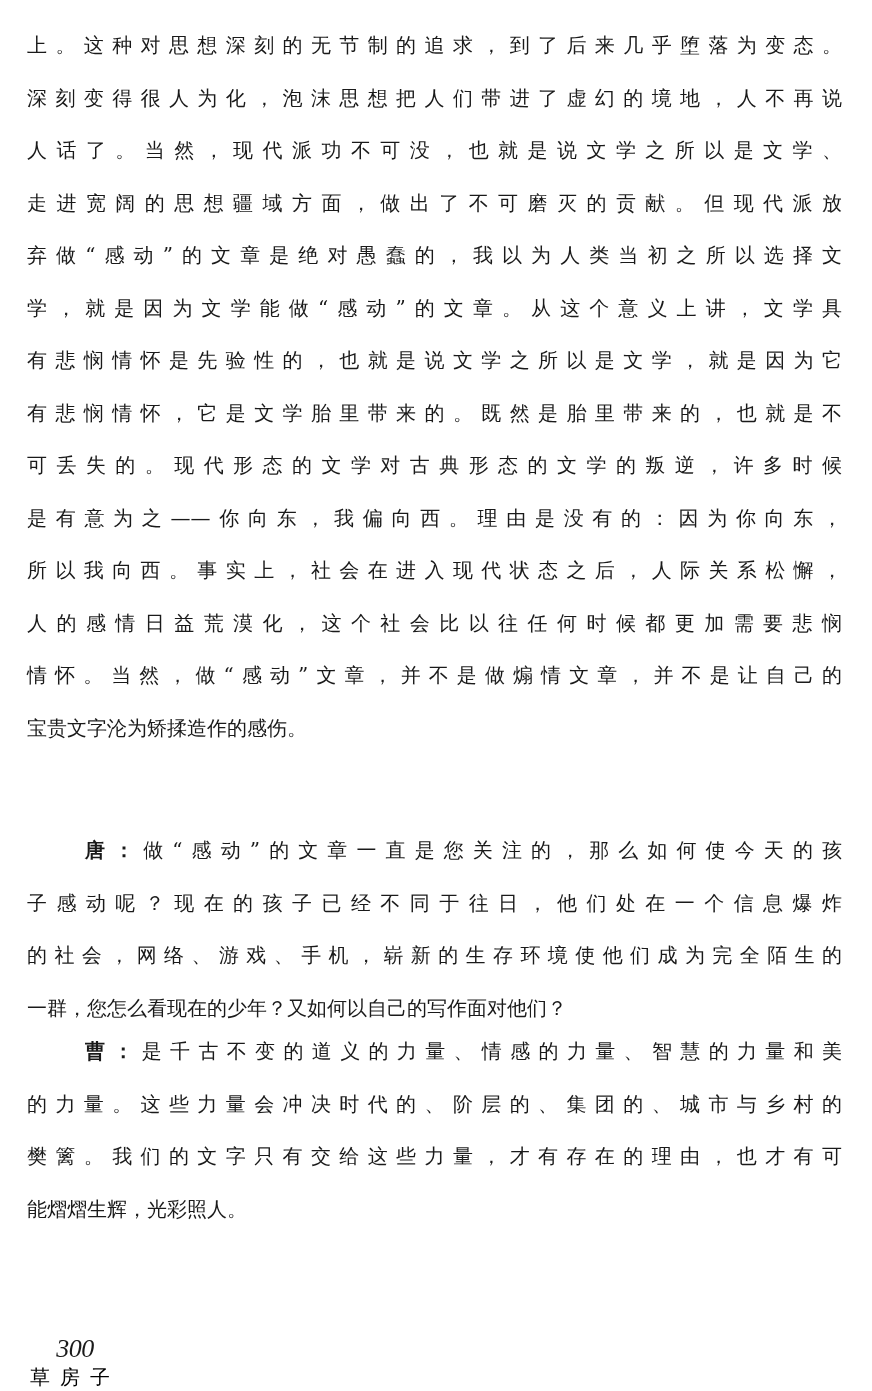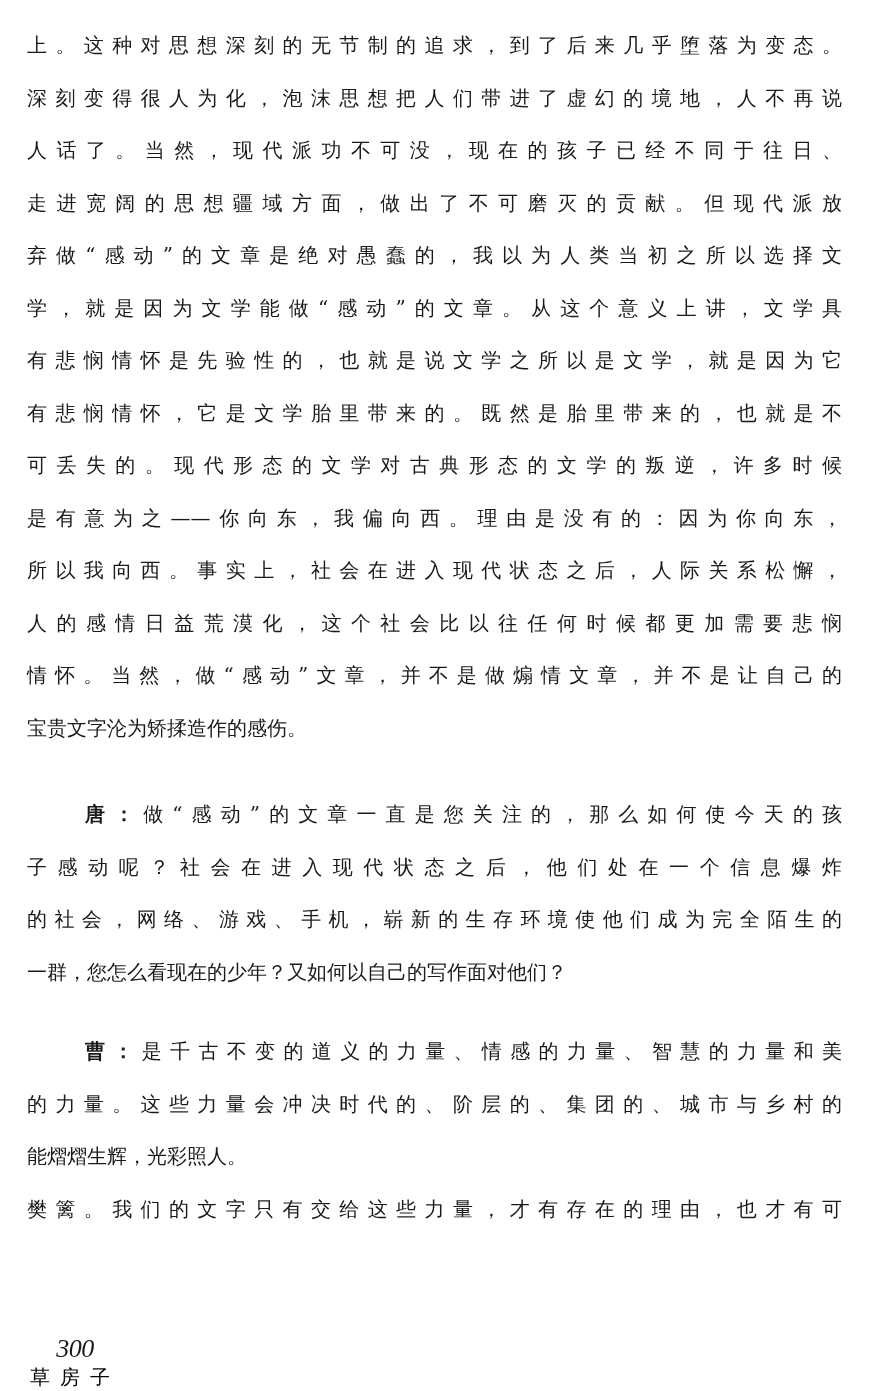--- a/index.html
+++ b/index.html
@@ -40,21 +40,21 @@
     .line.last {
       text-align-last: left;
     }
     .line.indent {
       padding-left: 58px;
     }
     .speaker {
       font-weight: bold;
     }
     #para-1 { top: 19px; }
-    #para-2 { top: 788px; }
+    #para-2 { top: 824px; }
     #para-3 { top: 1025px; }
 
     .footer {
       position: absolute;
       left: 30px;
       top: 1334px;
       height: 30px;
       display: flex;
       align-items: center;
       flex-direction: column;
@@ -82,50 +82,50 @@
     }
   </style>
 </head>
 <body>
 
 <div class="page">
 
   <div class="para" id="para-1">
     <span class="line">上。这种对思想深刻的无节制的追求，到了后来几乎堕落为变态。</span>
     <span class="line">深刻变得很人为化，泡沫思想把人们带进了虚幻的境地，人不再说</span>
-    <span class="line">人话了。当然，现代派功不可没，现在的孩子已经不同于往日、</span>
+    <span class="line">人话了。当然，现代派功不可没，也就是说文学之所以是文学、</span>
     <span class="line">走进宽阔的思想疆域方面，做出了不可磨灭的贡献。但现代派放</span>
     <span class="line">弃做“感动”的文章是绝对愚蠢的，我以为人类当初之所以选择文</span>
     <span class="line">学，就是因为文学能做“感动”的文章。从这个意义上讲，文学具</span>
     <span class="line">有悲悯情怀是先验性的，也就是说文学之所以是文学，就是因为它</span>
     <span class="line">有悲悯情怀，它是文学胎里带来的。既然是胎里带来的，也就是不</span>
     <span class="line">可丢失的。现代形态的文学对古典形态的文学的叛逆，许多时候</span>
     <span class="line">是有意为之——你向东，我偏向西。理由是没有的：因为你向东，</span>
     <span class="line">所以我向西。事实上，社会在进入现代状态之后，人际关系松懈，</span>
     <span class="line">人的感情日益荒漠化，这个社会比以往任何时候都更加需要悲悯</span>
     <span class="line">情怀。当然，做“感动”文章，并不是做煽情文章，并不是让自己的</span>
     <span class="line last">宝贵文字沦为矫揉造作的感伤。</span>
   </div>
 
   <div class="para" id="para-2">
     <div class="line indent">
       <span class="speaker">唐：</span><span>做“感动”的文章一直是您关注的，那么如何使今天的孩</span>
     </div>
-    <span class="line">子感动呢？社会在进入现代状态之后，他们处在一个信息爆炸</span>
+    <span class="line">子感动呢？现在的孩子已经不同于往日，他们处在一个信息爆炸</span>
     <span class="line">的社会，网络、游戏、手机，崭新的生存环境使他们成为完全陌生的</span>
     <span class="line last">一群，您怎么看现在的少年？又如何以自己的写作面对他们？</span>
   </div>
 
   <div class="para" id="para-3">
     <div class="line indent">
       <span class="speaker">曹：</span><span>是千古不变的道义的力量、情感的力量、智慧的力量和美</span>
     </div>
     <span class="line">的力量。这些力量会冲决时代的、阶层的、集团的、城市与乡村的</span>
+    <span class="line">樊篱。我们的文字只有交给这些力量，才有存在的理由，也才有可</span>
     <span class="line last">能熠熠生辉，光彩照人。</span>
-    <span class="line">樊篱。我们的文字只有交给这些力量，才有存在的理由，也才有可</span>
   </div>
 
   <div class="footer">
     <span class="page-number">300</span>
     <span class="footer-divider"></span>
     <span class="book-title">草房子</span>
   </div>
 
 </div>
 

